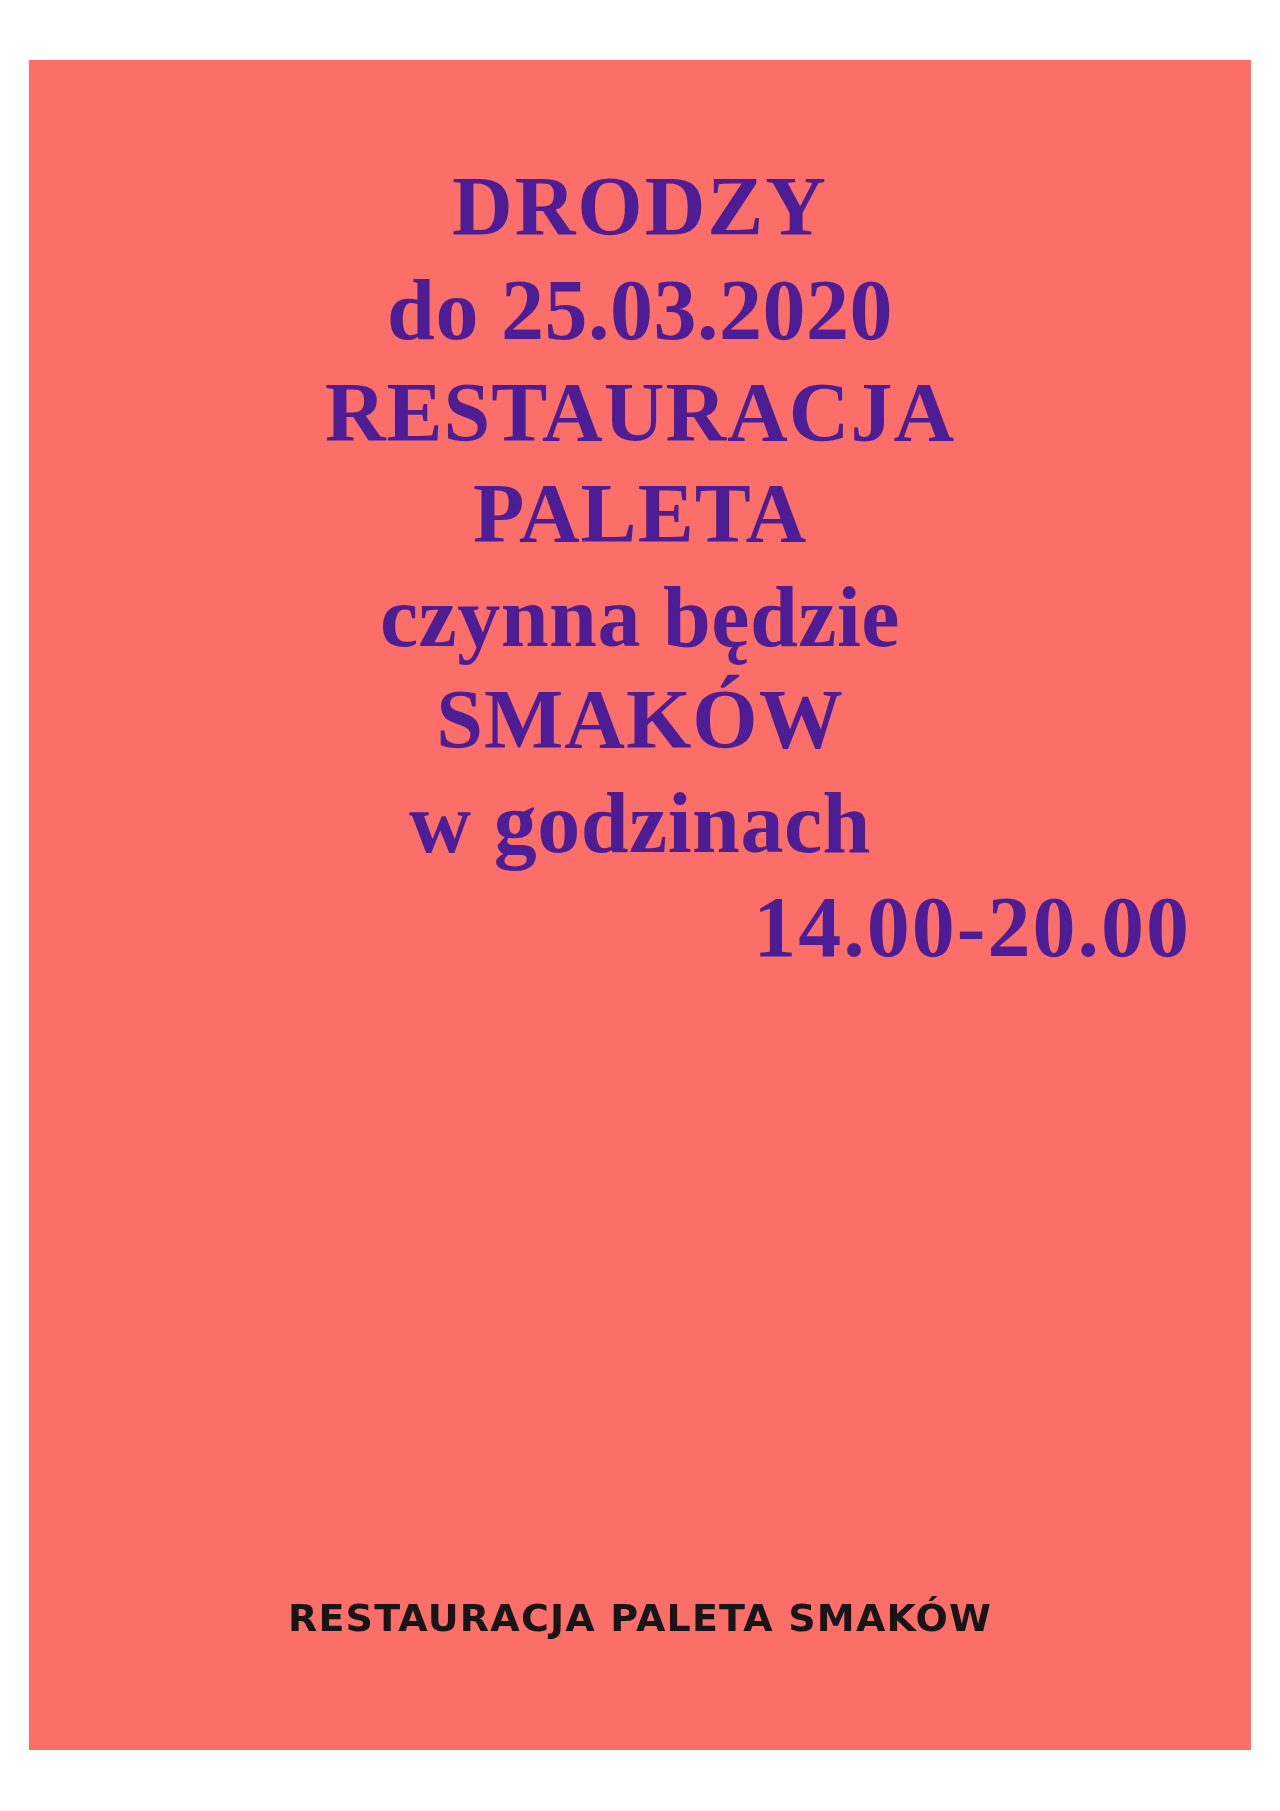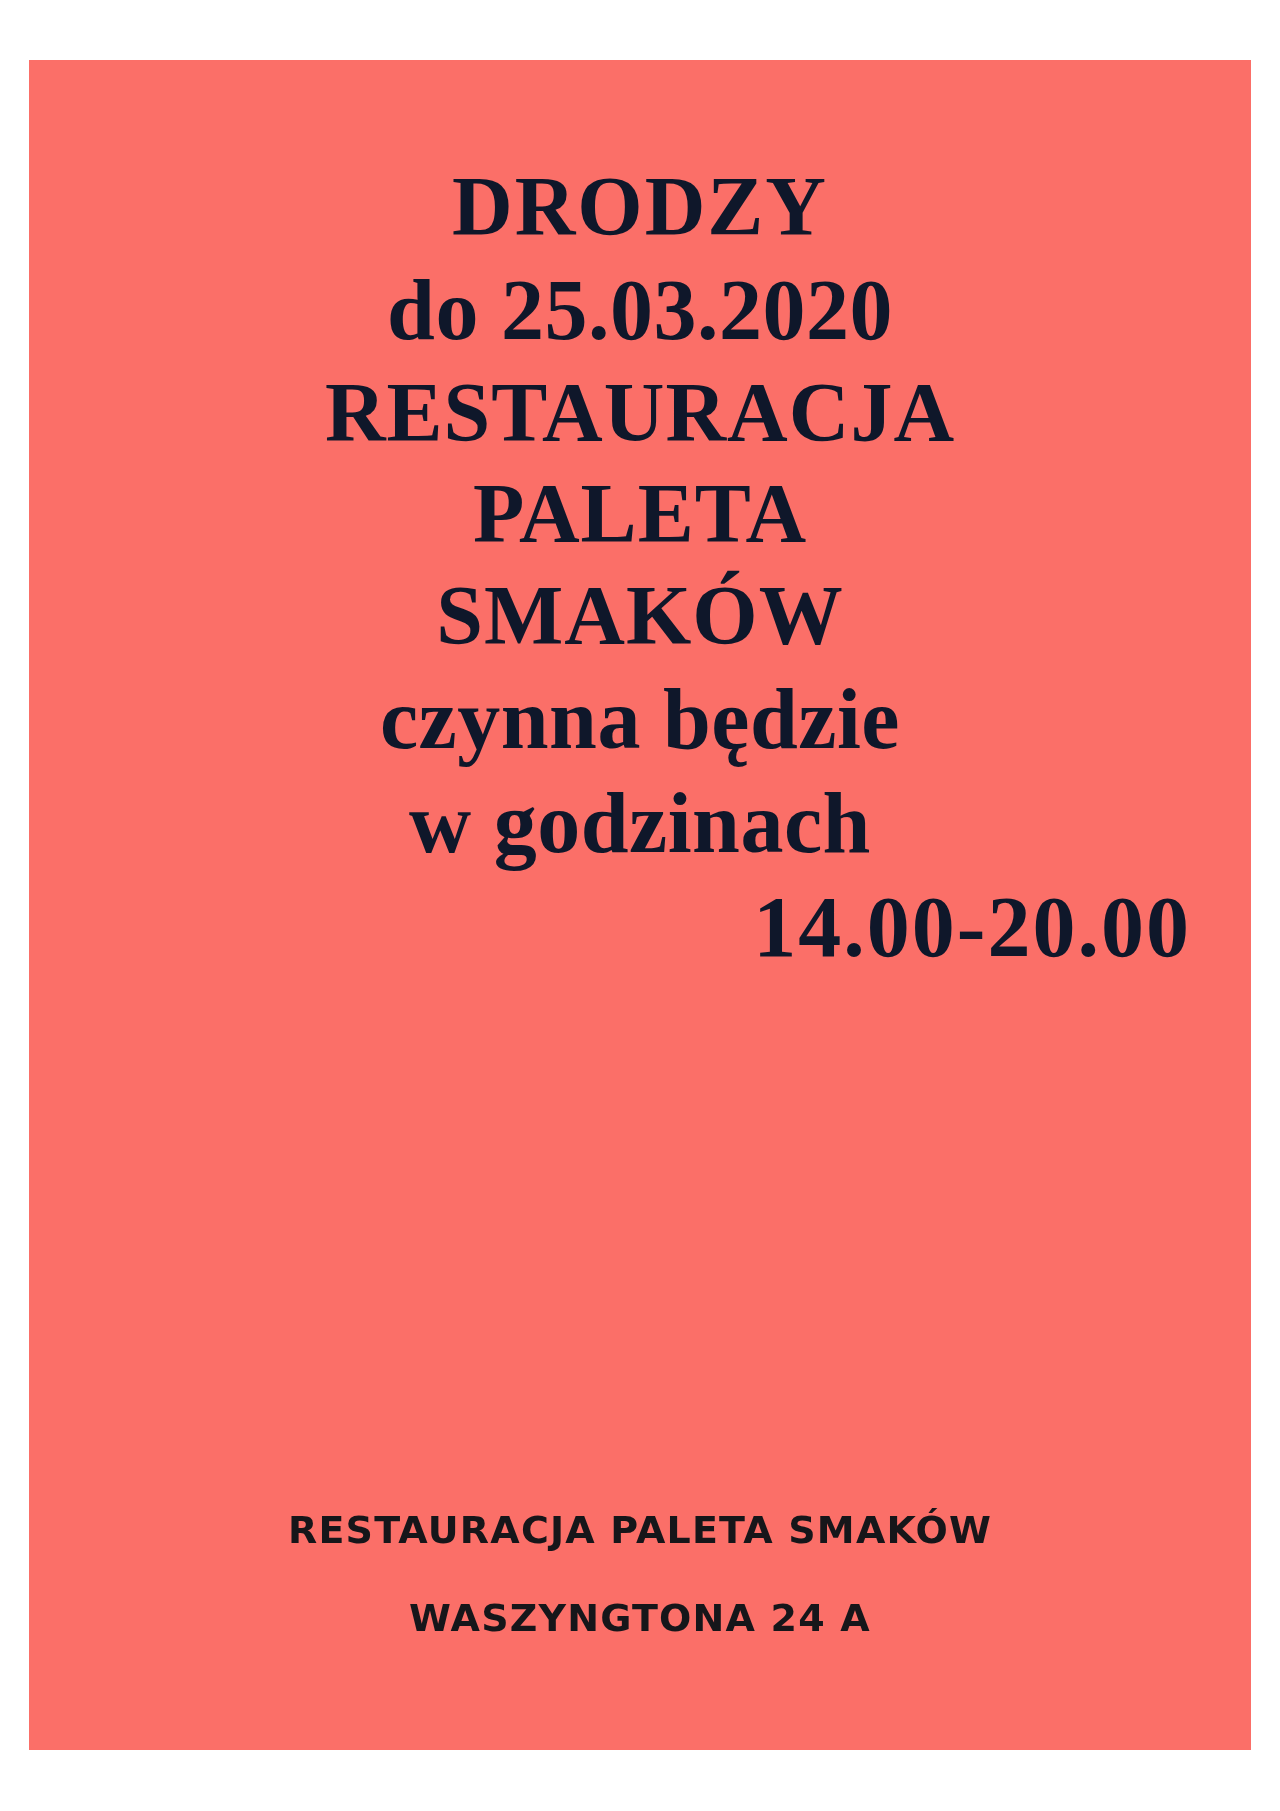--- a/index.html
+++ b/index.html
@@ -86,32 +86,31 @@
     white-space: nowrap;
     margin-top: 33px;
   }
 </style>
 </head>
 <body>
 
 <div class="page" style="background: rgb(255, 255, 255);">
   <div class="poster" style="background: rgb(251, 111, 104);">
 
-    <div class="headline" style="color: #0f172a;">
+    <div class="headline" style="color: #4c1d95;">
       <span class="line l1">DRODZY</span>
       <span class="line l4">do 25.03.2020</span>
       <span class="line l5">RESTAURACJA</span>
       <span class="line l6">PALETA</span>
+      <span class="line l8">czynna będzie</span>
       <span class="line l7">SMAKÓW</span>
-      <span class="line l8">czynna będzie</span>
       <span class="line l9">w godzinach</span>
       <span class="line l10">14.00-20.00</span>
     </div>
 
     <div class="spacer"></div>
 
     <div class="footer" style="color: rgb(22, 22, 26);">
       <span class="fline">RESTAURACJA PALETA SMAKÓW</span>
-      <span class="fline">WASZYNGTONA 24 A</span>
     </div>
 
   </div>
 </div>
 
 </body></html>

